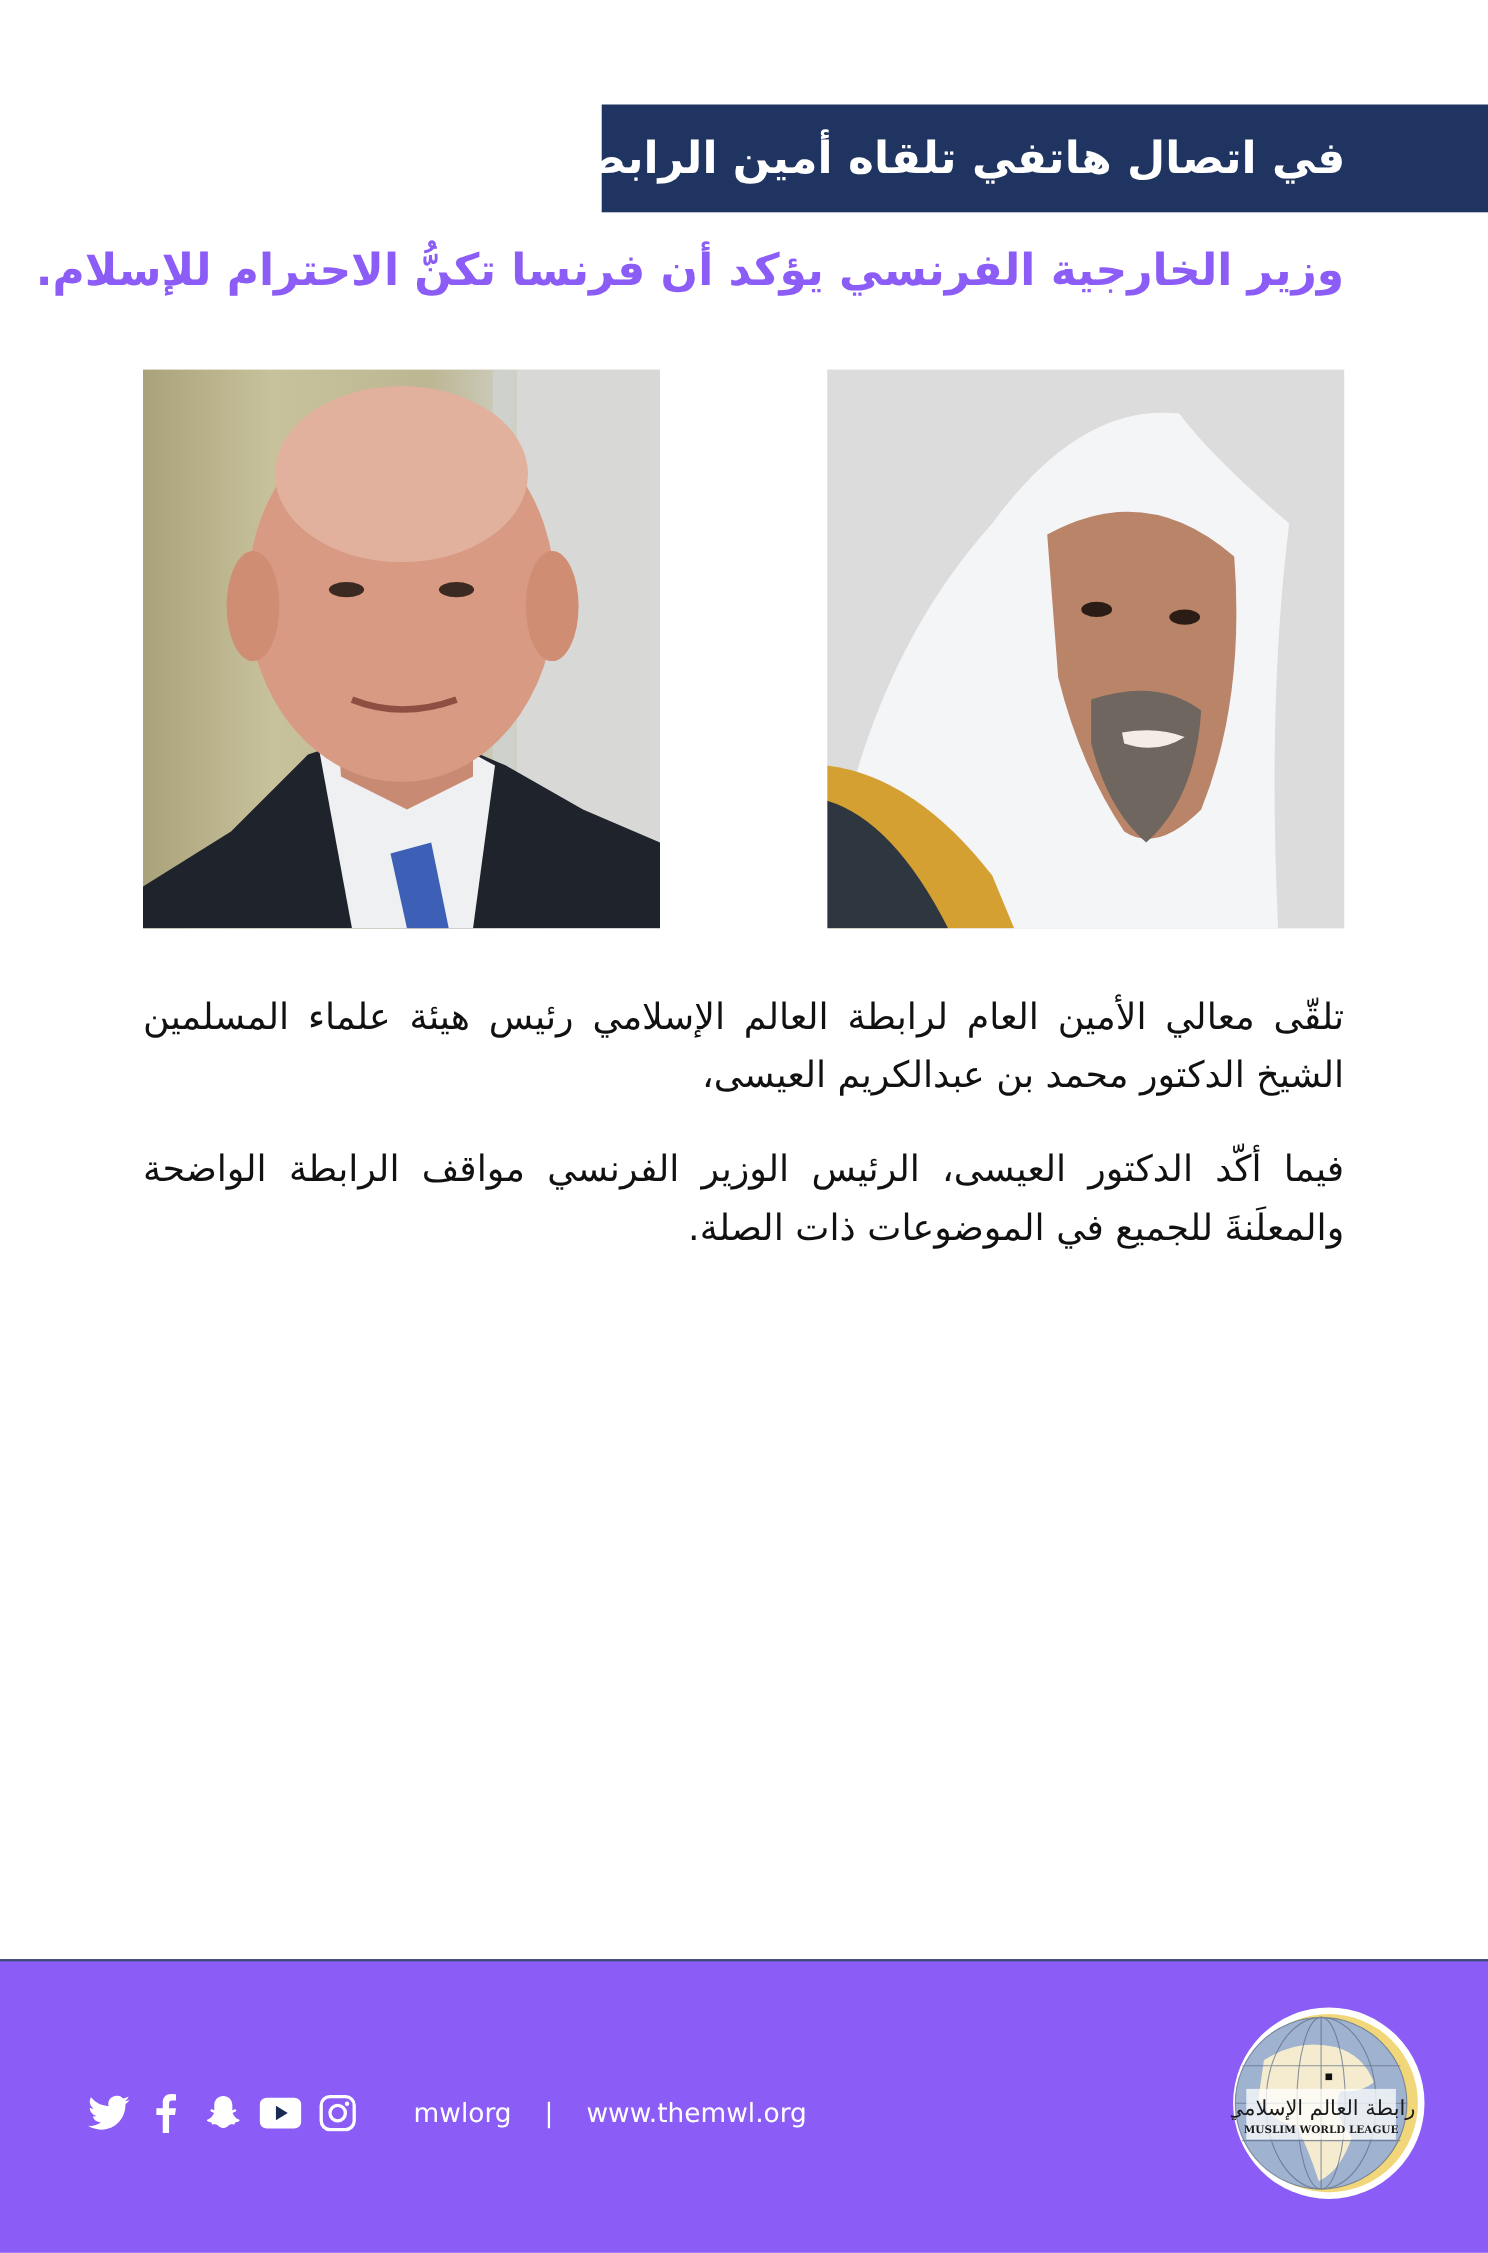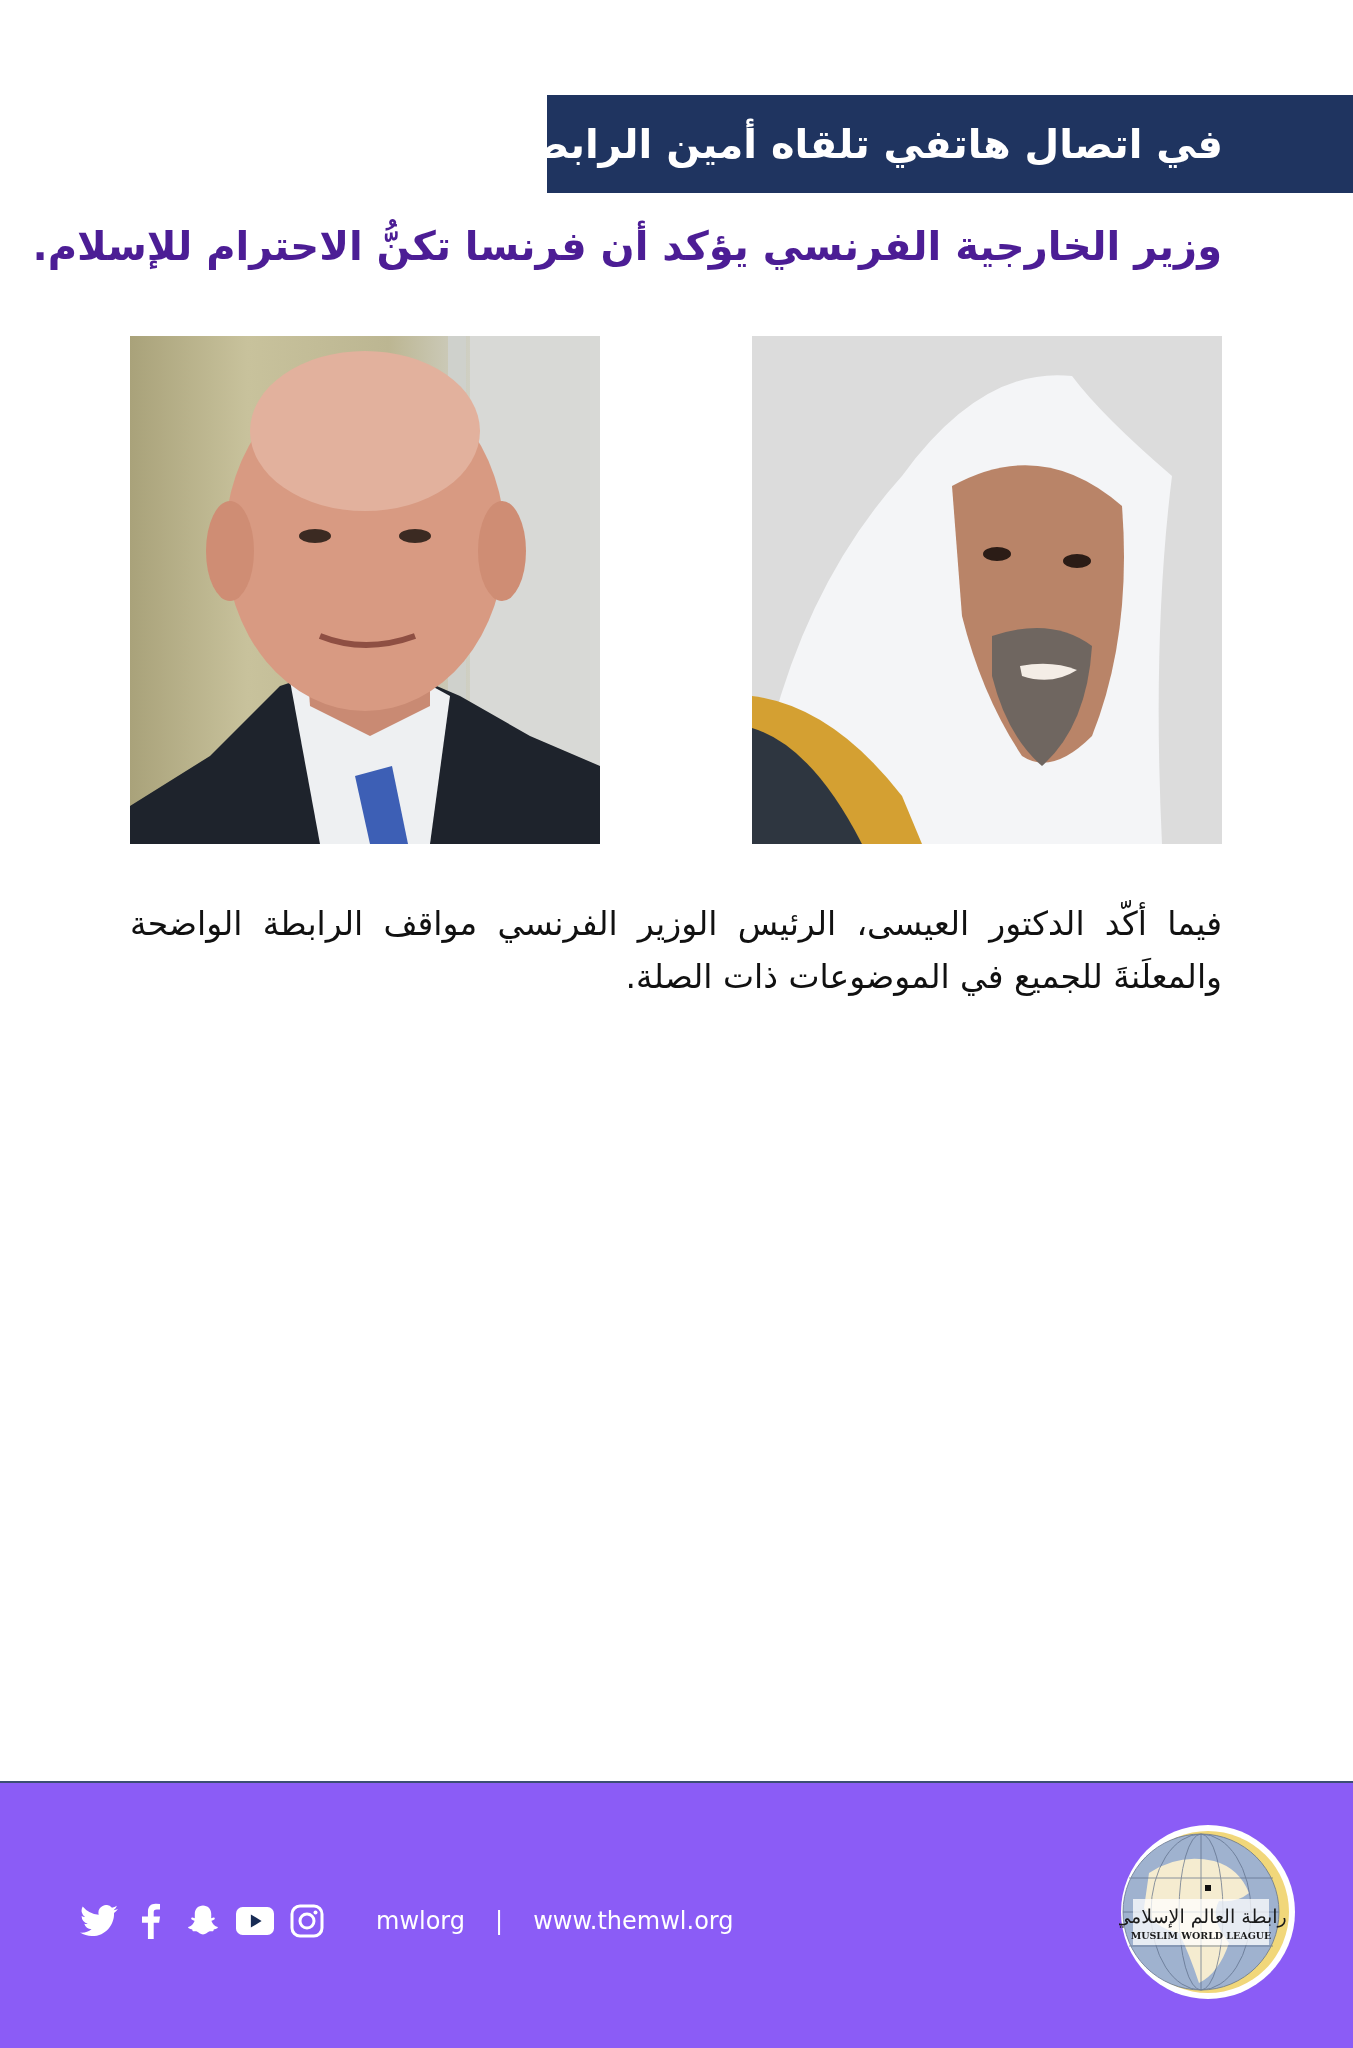--- a/index.html
+++ b/index.html
@@ -10,21 +10,21 @@
   .headline-band {
     position: absolute; left: 547px; top: 95px; width: 806px; height: 98px;
     background: #1f3460; direction: rtl; box-sizing: border-box; padding-right: 130px;
     display: flex; align-items: center;
   }
   .headline-band span {
     color: #ffffff; font-weight: bold; font-size: 40px; line-height: 1; white-space: nowrap;
   }
   .subtitle {
     position: absolute; left: 110px; top: 212px; width: 1112px; direction: rtl; text-align: right;
-    color: #4c1d95; font-weight: bold; font-size: 40px; line-height: 68px; white-space: nowrap;
+    color: #8b5cf6; font-weight: bold; font-size: 40px; line-height: 68px; white-space: nowrap;
   }
   .photo {
     position: absolute; top: 336px; width: 470px; height: 508px; overflow: hidden;
   }
   .photo-left { left: 130px; background: linear-gradient(90deg,#a9a27a 0%,#c8c29c 25%,#bcb692 55%,#d6d8d4 78%,#dcdcda 100%); }
   .photo-right { left: 752px; background: #dcdcdc; }
   .photo svg { position: absolute; left: 0; top: 0; width: 100%; height: 100%; }
   .article {
     position: absolute; left: 130px; top: 897px; width: 1092px; direction: rtl; text-align: justify;
     color: #111111; font-size: 33px; line-height: 53px;
@@ -96,20 +96,21 @@
     <ellipse cx="325" cy="225" rx="14" ry="7" fill="#2b1c16"></ellipse>
 
     <path d="M268 330 Q300 324 325 334 Q300 350 270 340 Z" fill="#f4ede6"></path>
 
     <path d="M0 360 Q80 370 150 460 L170 508 L0 508 Z" fill="#d4a032"></path>
     <path d="M0 392 Q60 410 110 508 L0 508 Z" fill="#2e3640"></path>
   </svg>
 </div>
 
 <div class="article">
+  <p>تلقّى معالي الأمين العام لرابطة العالم الإسلامي رئيس هيئة علماء المسلمين الشيخ الدكتور محمد بن عبدالكريم العيسى،</p>
   <p>فيما أكّد الدكتور العيسى،  الرئيس الوزير الفرنسي مواقف الرابطة الواضحة والمعلَنةَ للجميع في الموضوعات ذات الصلة.</p>
 </div>
 
 <div class="footer">
   <div class="social">
     <span class="ico">
       <svg width="38" height="32" viewBox="0 0 24 20">
           <path d="M24 2.4a9.8 9.8 0 0 1-2.8.8A4.9 4.9 0 0 0 23.3.4a9.8 9.8 0 0 1-3.1 1.2A4.9 4.9 0 0 0 11.8 6 14 14 0 0 1 1.7.9a4.9 4.9 0 0 0 1.5 6.6A4.9 4.9 0 0 1 1 6.9a4.9 4.9 0 0 0 3.9 4.8 4.9 4.9 0 0 1-2.2.1 4.9 4.9 0 0 0 4.6 3.4A9.9 9.9 0 0 1 0 17.3 14 14 0 0 0 7.5 19.5c9.1 0 14-7.5 14-14v-.6A10 10 0 0 0 24 2.4z"></path>
         </svg>
     </span>

